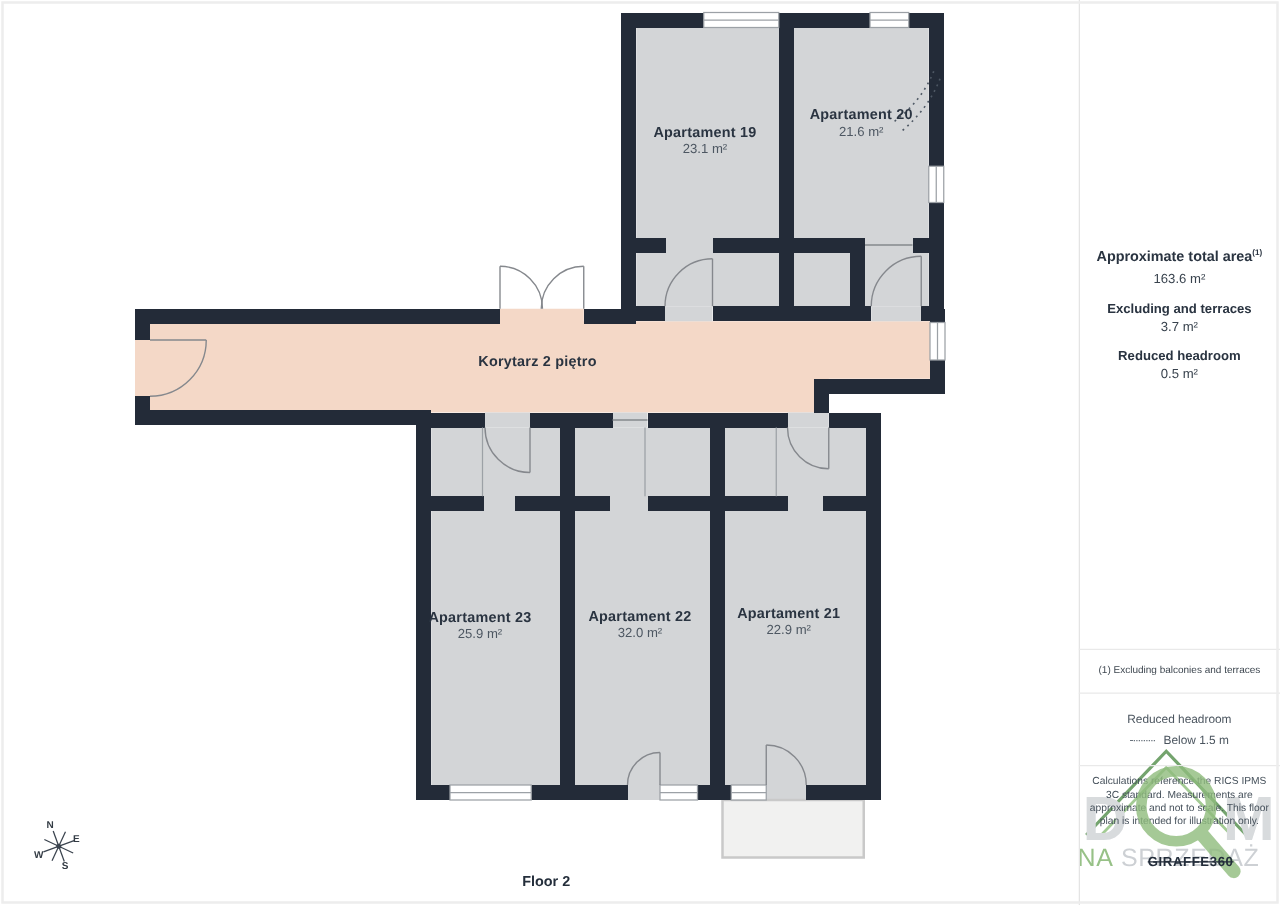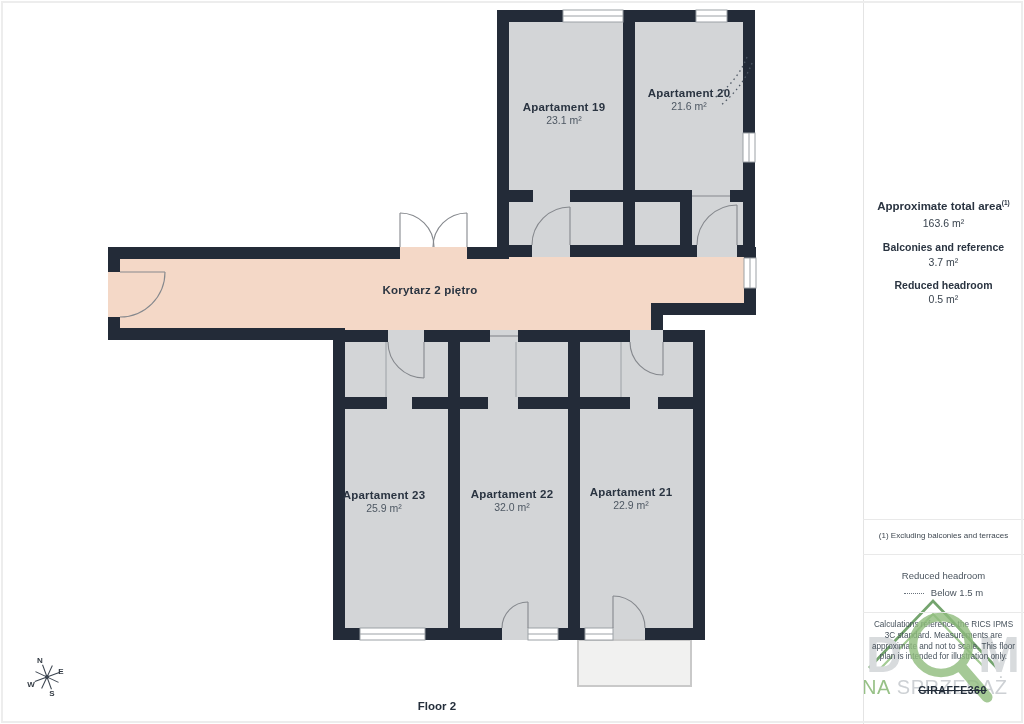--- a/index.html
+++ b/index.html
@@ -236,21 +236,21 @@
   </div>
 
   <div class="sidebar">
     <div class="sidebar-border"></div>
 
     <div class="sb-text sb-heading" style="top:199px">
       <span>Approximate total area</span><sup>(1)</sup>
     </div>
     <div class="sb-text sb-value" style="top:217px">163.6 m²</div>
 
-    <div class="sb-text sb-sub" style="top:241px">Balconies and reference</div>
+    <div class="sb-text sb-sub" style="top:241px">Excluding and terraces</div>
     <div class="sb-text sb-value" style="top:256px">3.7 m²</div>
 
     <div class="sb-text sb-sub" style="top:279px">Reduced headroom</div>
     <div class="sb-text sb-value" style="top:293px">0.5 m²</div>
 
     <div class="divider" style="top:519px"></div>
     <div class="sb-text sb-footnote" style="top:531px">(1) Excluding balconies and terraces</div>
     <div class="divider" style="top:554px"></div>
 
     <div class="sb-text sb-legend-title" style="top:570px">Reduced headroom</div>

